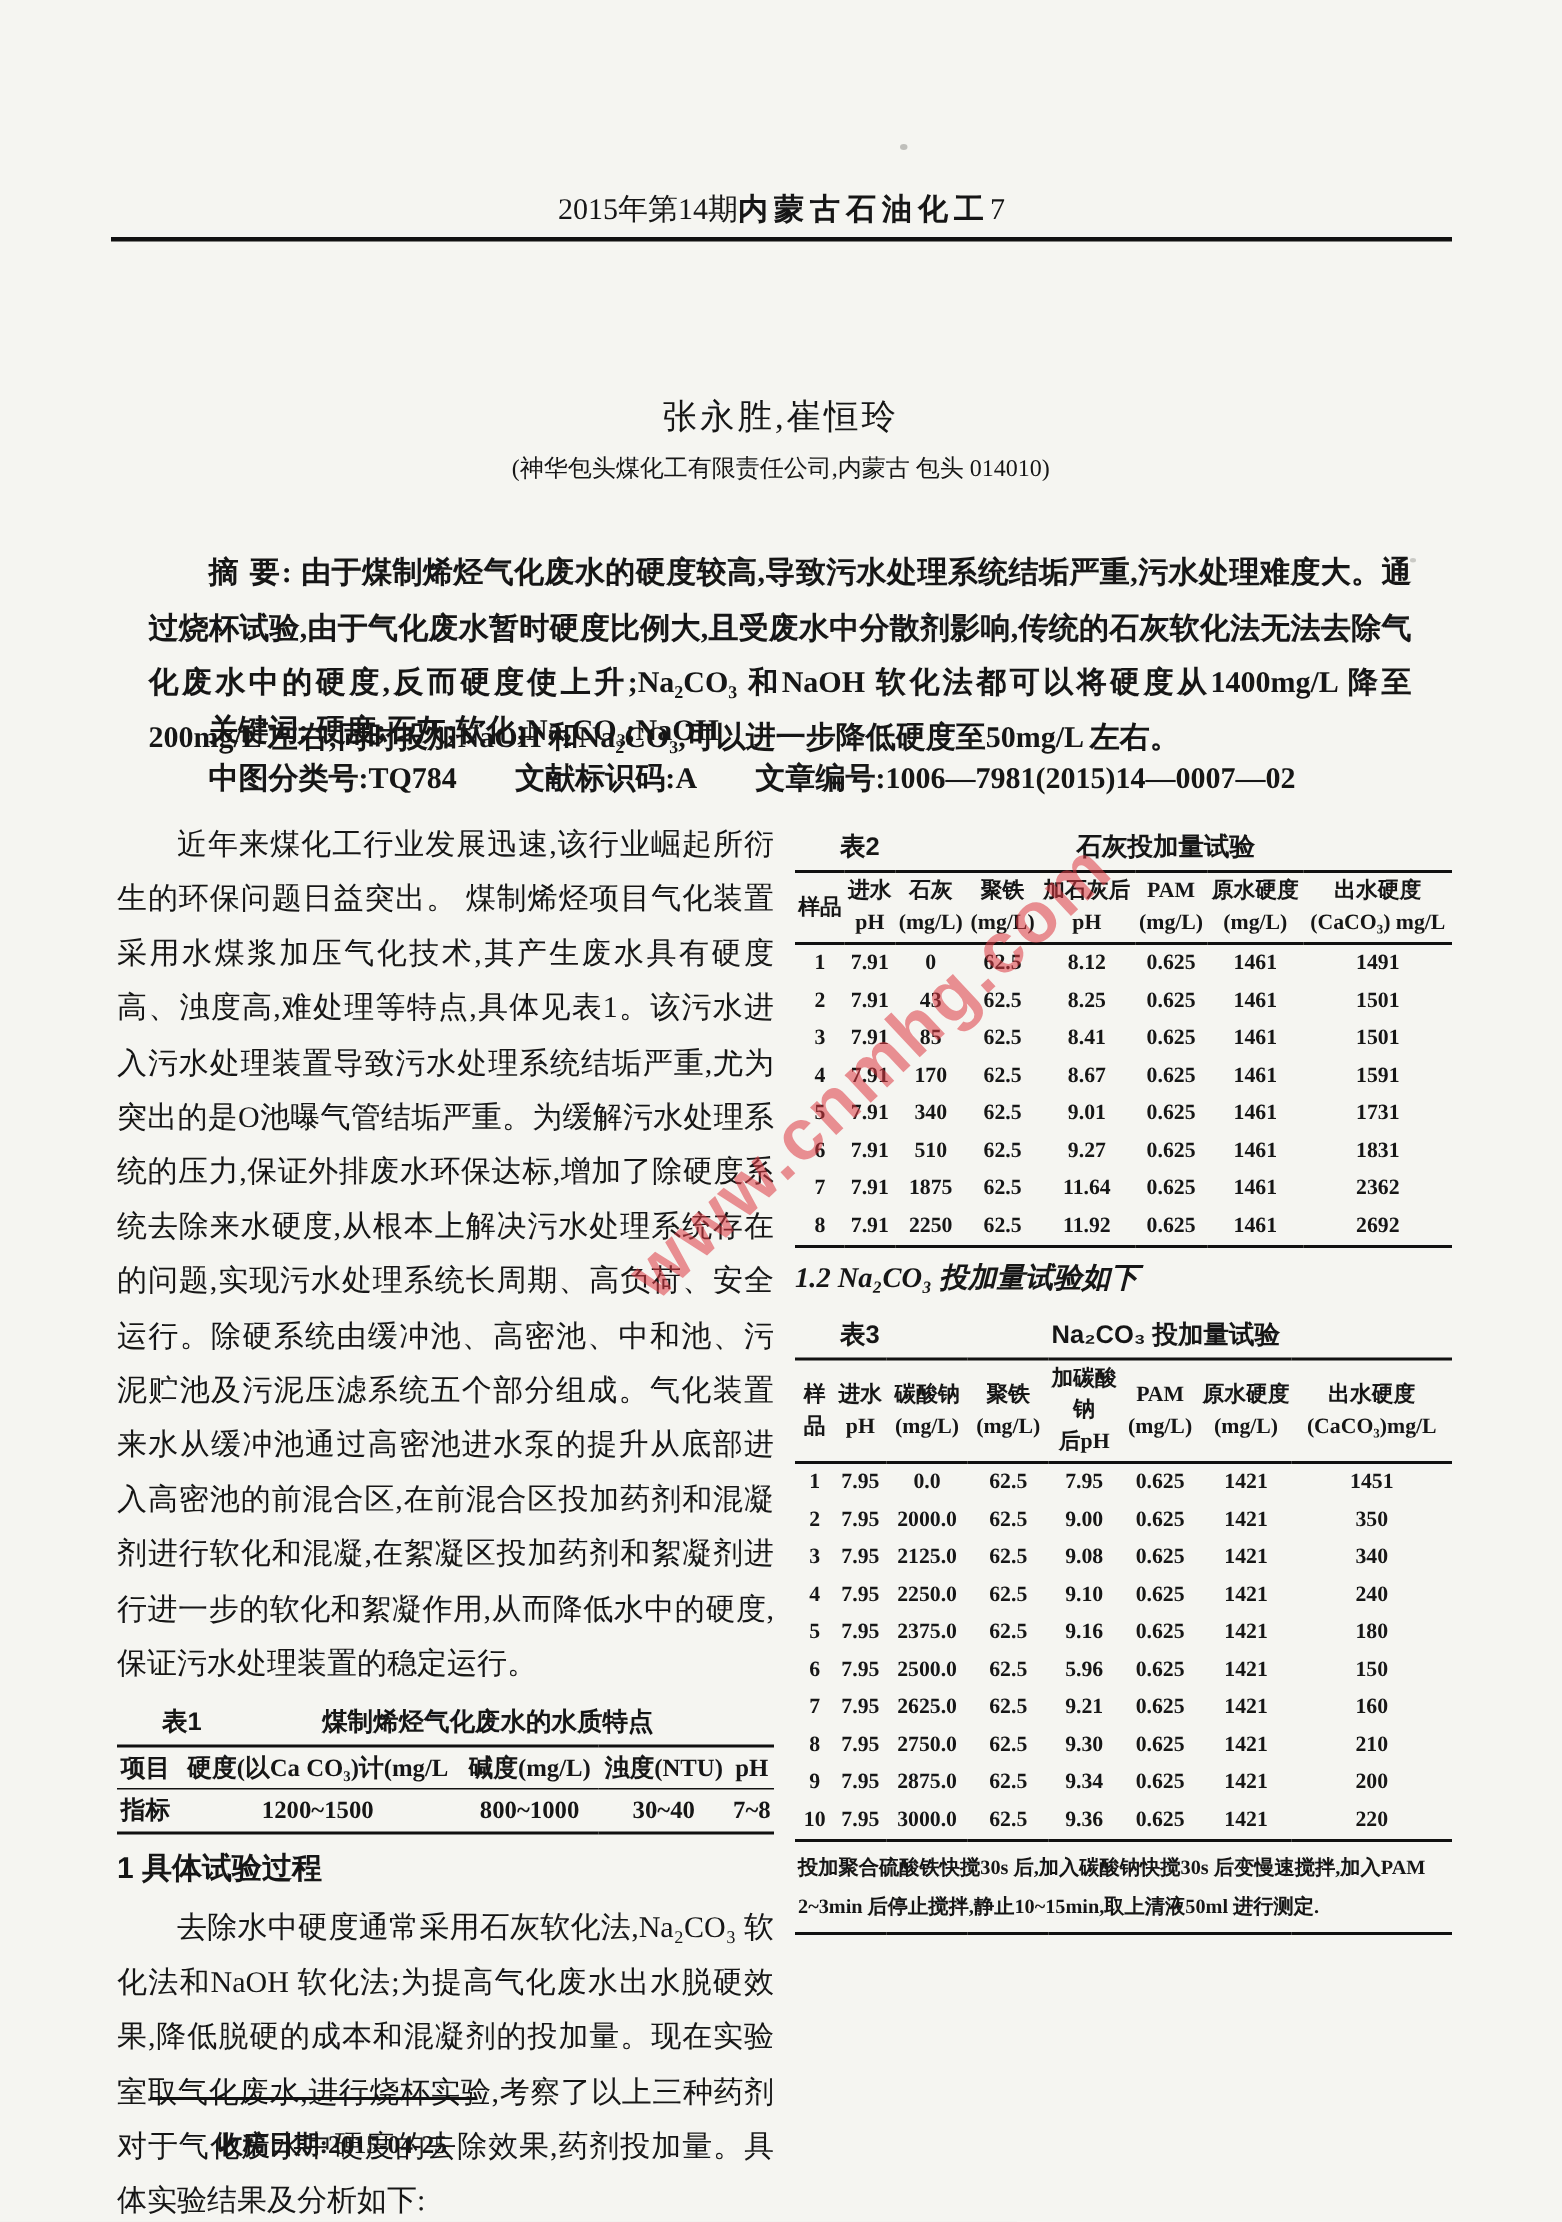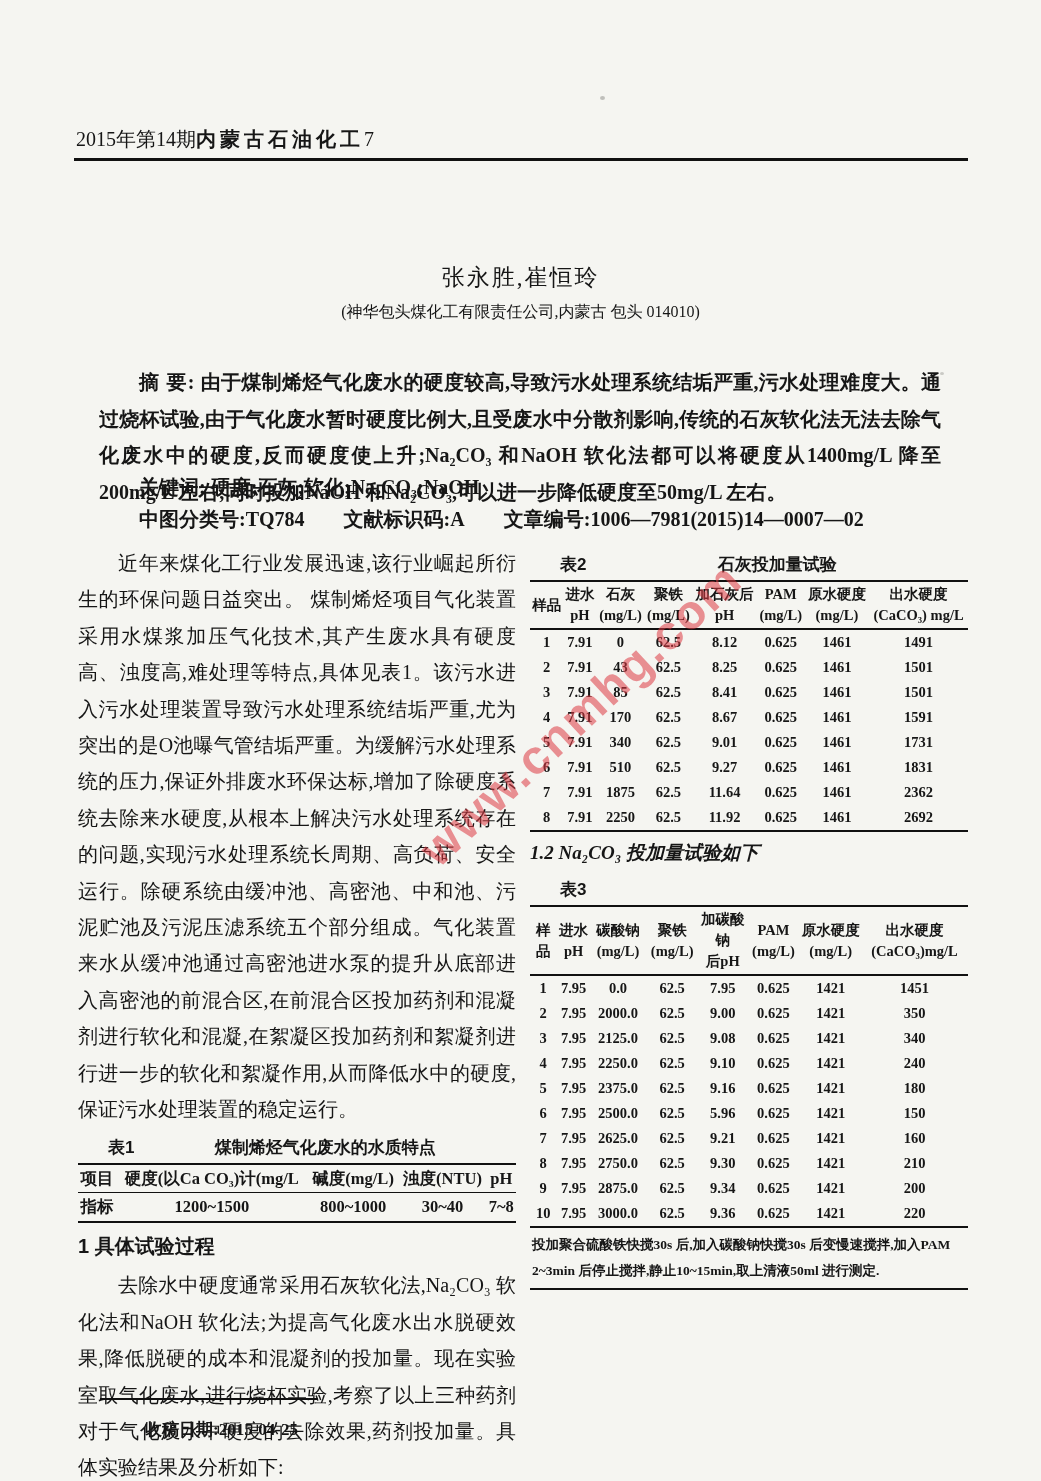--- a/index.html
+++ b/index.html
@@ -11,21 +11,21 @@
     -webkit-font-smoothing:antialiased;
   }
   .page{
     position:relative;width:1041px;height:1481px;
     background:#f5f5f1;
     overflow:hidden;
   }
   
   .journal-header{
     position:absolute;top:126px;left:76px;width:890px;
-    display:flex;align-items:baseline;justify-content:flex-start;
+    display:flex;align-items:baseline;justify-content:center;
     font-size:20px;
   }
   .journal-header .jname{font-weight:bold;letter-spacing:4px;}
   .header-rule{
     position:absolute;top:158px;left:74px;width:894px;height:3px;background:#111;
   }
   
   .title{
     position:absolute;top:186px;left:0;width:1041px;
     text-align:center;font-size:38px;font-weight:900;letter-spacing:3px;
@@ -290,20 +290,21 @@
               <td>1461</td>
               <td>2692</td>
             </tr>
           </tbody>
       </table>
 
       <div class="sub-h">1.2  Na₂CO₃ 投加量试验如下</div>
 
       <div class="tcaption">
         <span class="tlabel">表3</span>
+        <span class="ttitle">Na₂CO₃ 投加量试验</span>
       </div>
       <table>
         <thead>
           <tr>
             <th>样品</th>
             <th>进水
 pH</th>
             <th>碳酸钠
 (mg/L)</th>
             <th>聚铁

